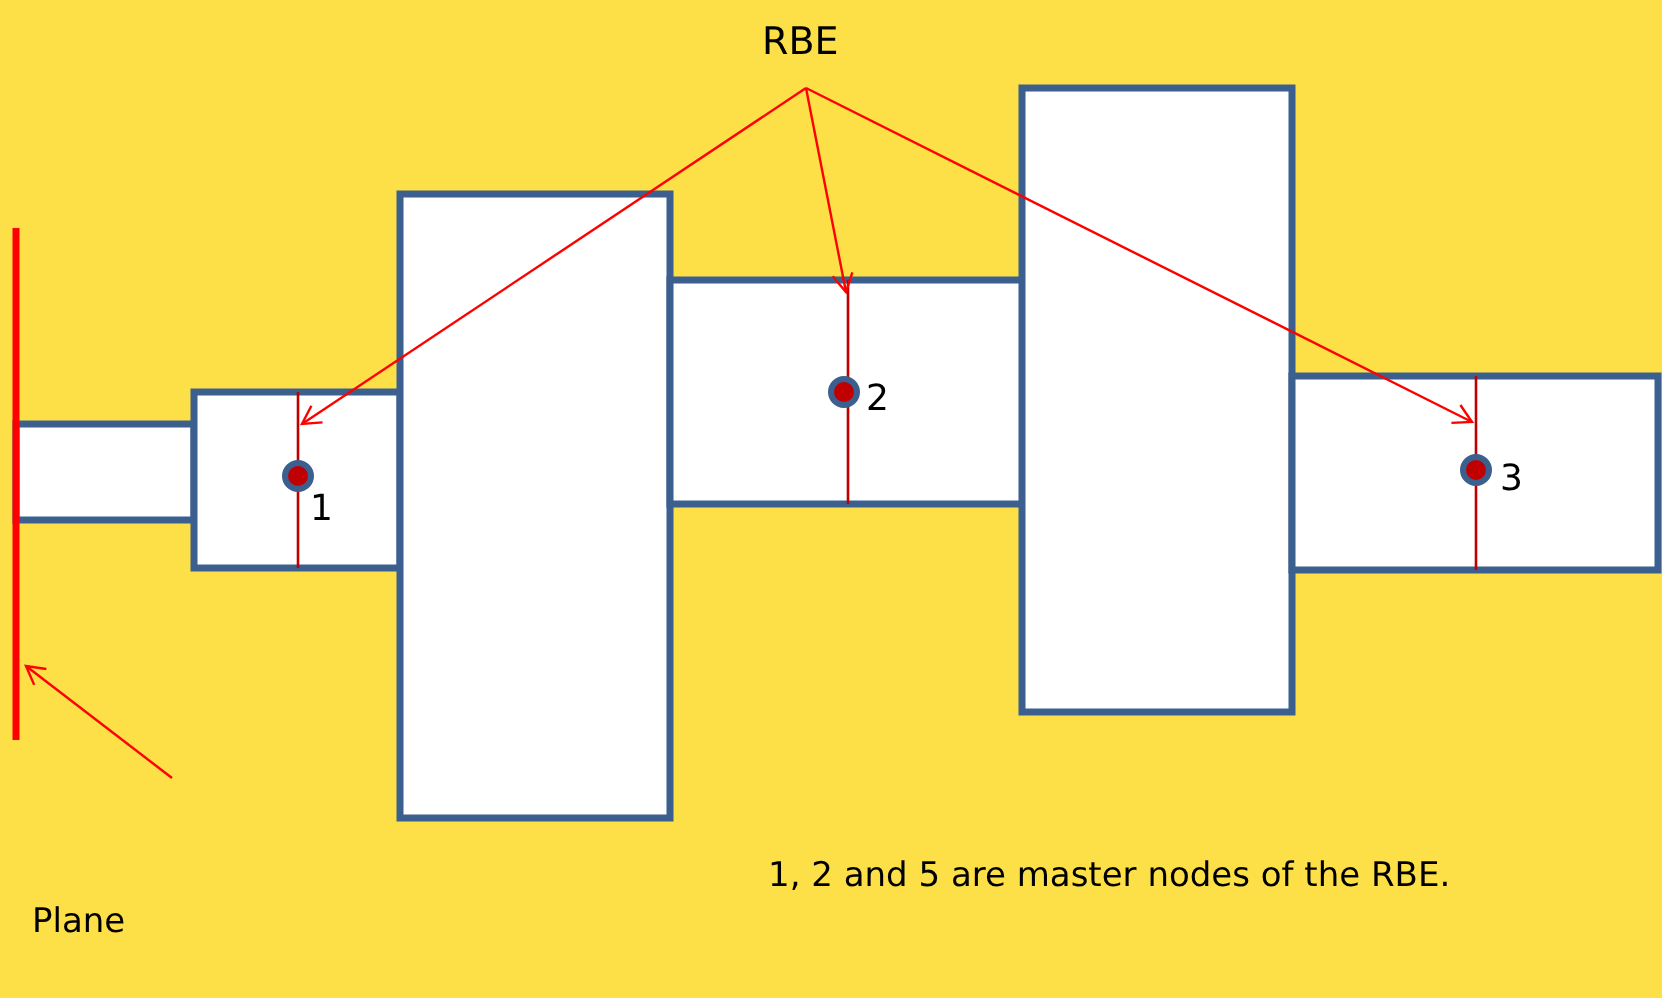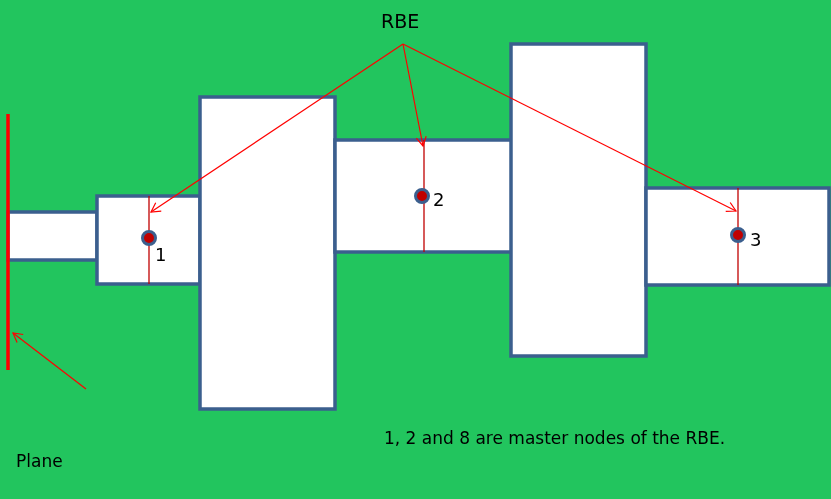--- a/index.html
+++ b/index.html
@@ -1,16 +1,16 @@
 <!DOCTYPE html>
 <html><head>
   <meta charset="utf-8">
   <style>
     html, body { margin: 0; padding: 0; background: #ffffff; }
-    #stage { position: relative; width: 831px; height: 499px; overflow: hidden; background: #22c55e; }
+    #stage { position: relative; width: 831px; height: 499px; overflow: hidden; background: #fde047; }
     svg { position: absolute; left: 0; top: 0; }
     .lbl { position: absolute; font-family: "DejaVu Sans", sans-serif; color: #000; white-space: pre; }
     .t-rbe { left: 381px; top: 10px; font-size: 19px; }
     .t-node { font-size: 18px; }
     .t-plane { left: 16px; top: 396px; font-size: 17px; line-height: 26px; }
     .t-notes { left: 384px; top: 371px; font-size: 17px; line-height: 27px; }
   </style>
 </head>
 <body>
 
@@ -58,18 +58,18 @@
   <div class="lbl t-node" style="left:155px; top:244px;">1</div>
   <div class="lbl t-node" style="left:433px; top:189px;">2</div>
   <div class="lbl t-node" style="left:750px; top:229px;">3</div>
 
   <div class="lbl t-plane">
     <div>Plane</div>
     
   </div>
 
   <div class="lbl t-notes">
-    <div>1, 2 and 8 are master nodes of the RBE.</div>
+    <div>1, 2 and 5 are master nodes of the RBE.</div>
     
     
     
   </div>
 </div>
 
 </body></html>

